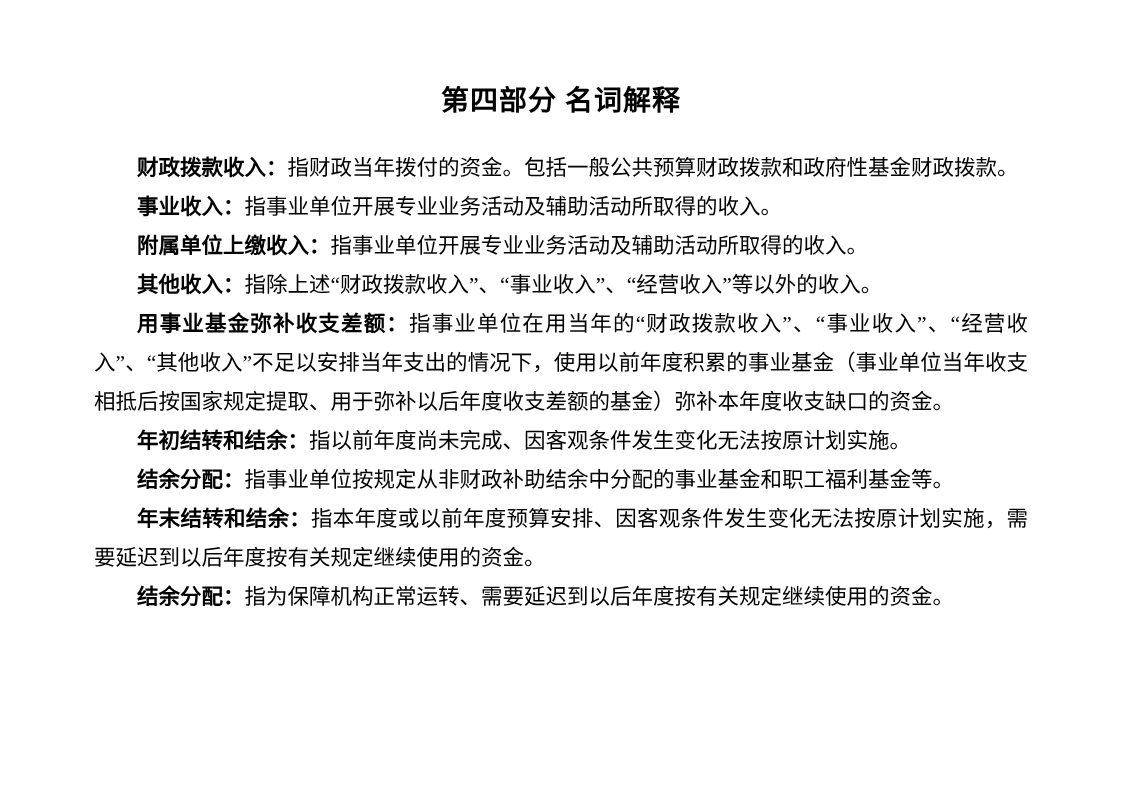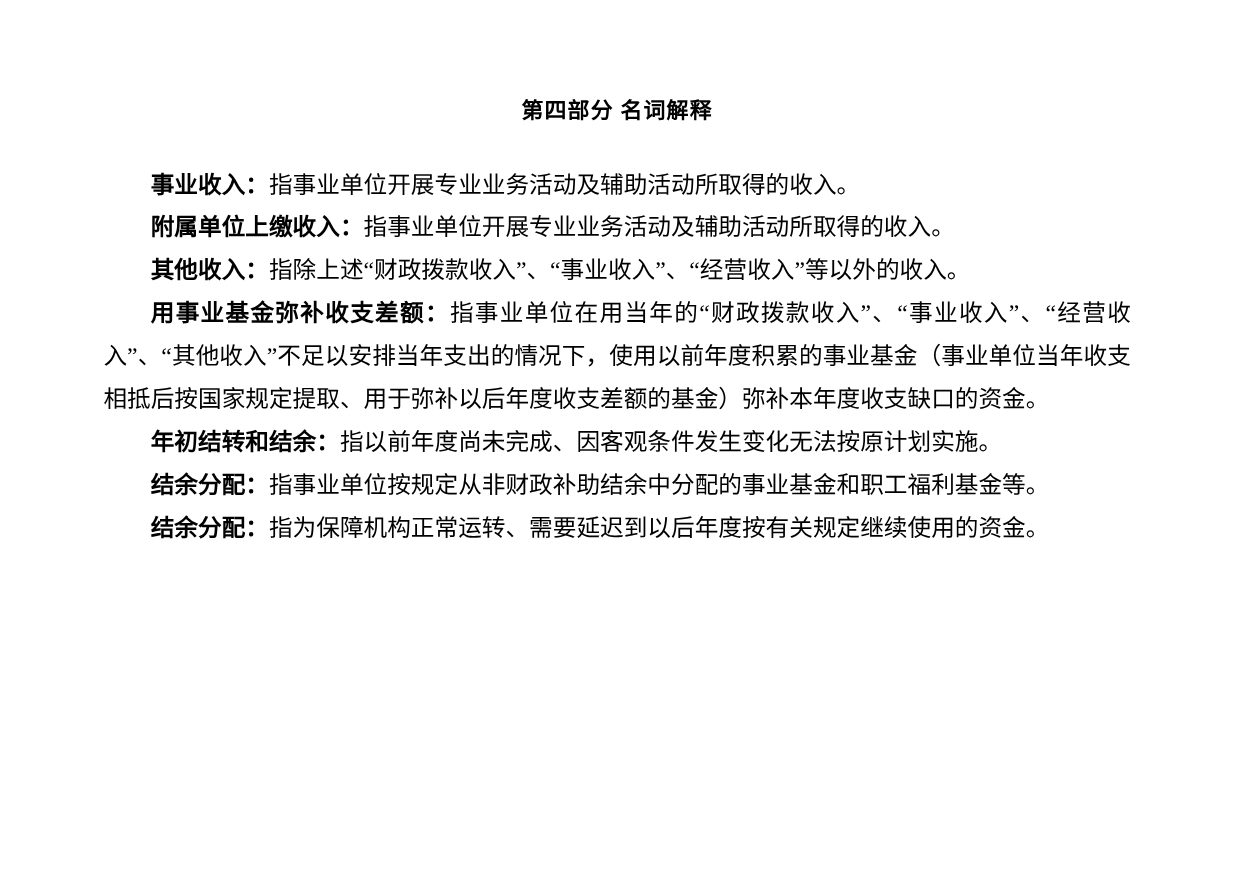--- a/index.html
+++ b/index.html
@@ -16,21 +16,21 @@
   }
   .page {
     box-sizing: border-box;
     width: 1122px;
     height: 793px;
     padding: 0 94px;
     background: #ffffff;
   }
   .doc-title {
     margin: 86px 0 33px 0;
-    font-size: 20px;
+    font-size: 28px;
     line-height: 30px;
     font-weight: 700;
     text-align: center;
     letter-spacing: 1px;
     color: #000000;
   }
   .definitions {
     width: 934px;
   }
   .definitions p {
@@ -49,31 +49,33 @@
     font-weight: 400;
   }
 </style>
 </head>
 <body>
 
 <div class="page">
   <h1 class="doc-title">第四部分 名词解释</h1>
 
   <div class="definitions">
+  <p><span class="term">财政拨款收入：</span><span class="definition">指财政当年拨付的资金。包括一般公共预算财政拨款和政府性基金财政拨款。</span></p>
 
 
   <p><span class="term">事业收入：</span><span class="definition">指事业单位开展专业业务活动及辅助活动所取得的收入。</span></p>
 
 
   <p><span class="term">附属单位上缴收入：</span><span class="definition">指事业单位开展专业业务活动及辅助活动所取得的收入。</span></p>
 
   <p><span class="term">其他收入：</span><span class="definition">指除上述“财政拨款收入”、“事业收入”、“经营收入”等以外的收入。</span></p>
 
   <p><span class="term">用事业基金弥补收支差额：</span><span class="definition">指事业单位在用当年的“财政拨款收入”、“事业收入”、“经营收入”、“其他收入”不足以安排当年支出的情况下，使用以前年度积累的事业基金（事业单位当年收支相抵后按国家规定提取、用于弥补以后年度收支差额的基金）弥补本年度收支缺口的资金。</span></p>
 
   <p><span class="term">年初结转和结余：</span><span class="definition">指以前年度尚未完成、因客观条件发生变化无法按原计划实施。</span></p>
 
   <p><span class="term">结余分配：</span><span class="definition">指事业单位按规定从非财政补助结余中分配的事业基金和职工福利基金等。</span></p>
 
+  <p><span class="term">年末结转和结余：</span><span class="definition">指本年度或以前年度预算安排、因客观条件发生变化无法按原计划实施，需要延迟到以后年度按有关规定继续使用的资金。</span></p>
 
   <p><span class="term">结余分配：</span><span class="definition">指为保障机构正常运转、需要延迟到以后年度按有关规定继续使用的资金。</span></p>
 </div>
 </div>
 
 </body></html>

